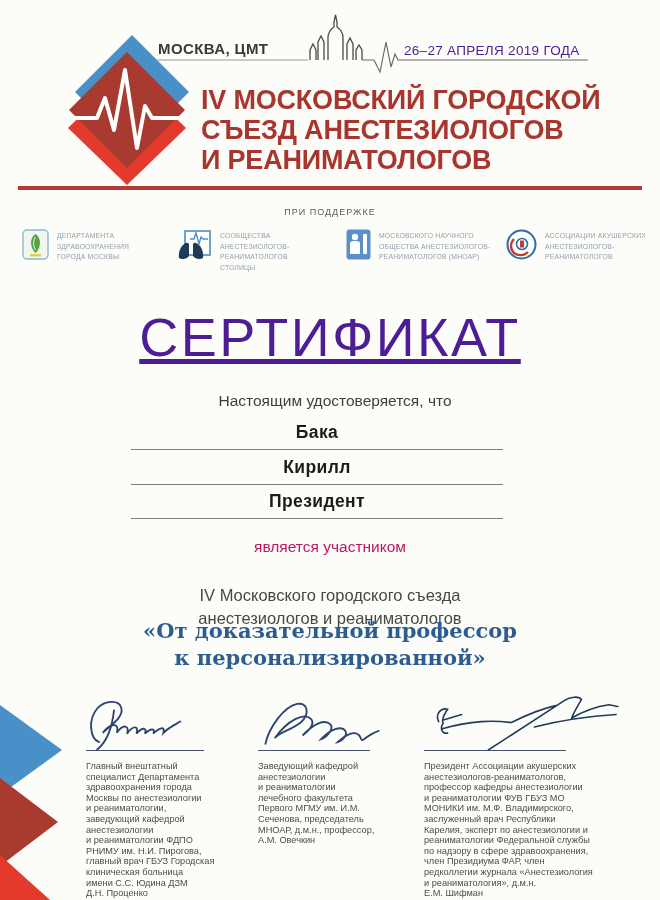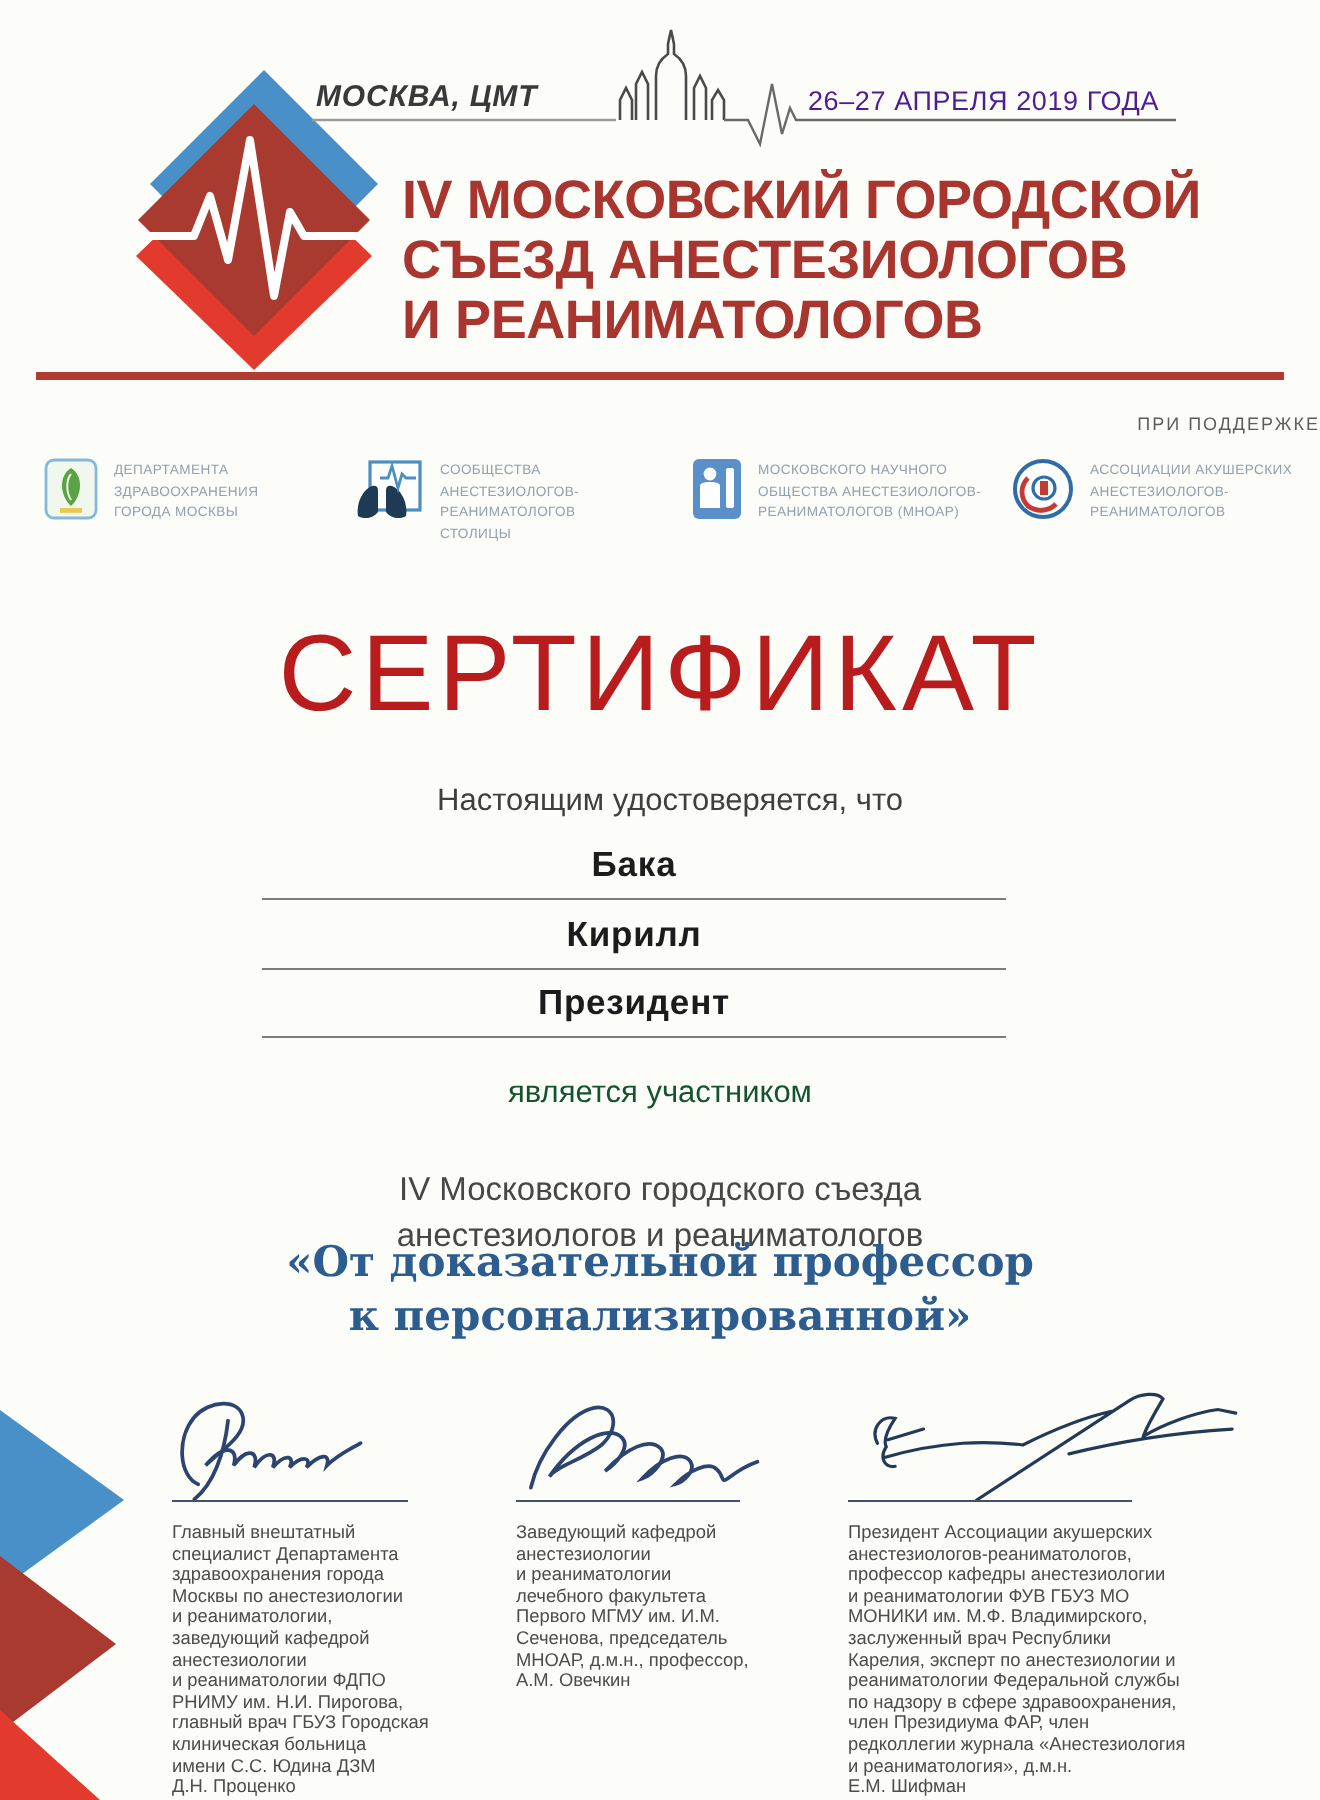--- a/index.html
+++ b/index.html
@@ -7,46 +7,46 @@
   .page {
     position:relative; width:660px; height:900px; margin:0 auto;
     background:#fcfcf9; overflow:hidden;
     font-family:"Liberation Sans", sans-serif; color:#3d3d3d;
   }
   .pre { white-space:pre-line; }
 
   
   .logo { position:absolute; left:42px; top:30px; width:170px; height:160px; }
   .skyline-svg { position:absolute; left:150px; top:12px; width:440px; height:68px; }
-  .venue { position:absolute; left:158px; top:40px; font-size:15px; font-weight:bold; color:#393939; letter-spacing:.4px;font-style:italic; }
+  .venue { position:absolute; left:158px; top:40px; font-size:15px; font-weight:bold; color:#393939; letter-spacing:.4px; }
   .dates { position:absolute; left:404px; top:43px; font-size:13.5px; color:#4c1d95; letter-spacing:.3px; }
   .congress-title {
     position:absolute; left:201px; top:85px; font-size:27px; font-weight:bold;
     color:#a8352e; line-height:30px; letter-spacing:-.2px;
   }
   .red-bar { position:absolute; left:18px; top:186px; width:624px; height:4px; background:#b23a30; }
 
   
-  .support-heading { position:absolute; left:0; top:207px; width:660px; text-align:right;
+  .support-heading { position:absolute; left:0; top:207px; width:660px; text-align:center;
     font-size:9px; color:#5c5c5c; letter-spacing:1px; }
   .org { position:absolute; top:229px; display:flex; gap:8px; align-items:flex-start; }
   .org-1 { left:22px; }  .org-2 { left:176px; }  .org-3 { left:346px; }  .org-4 { left:506px; }
   .org-name { font-size:6.8px; line-height:1.55; color:#93a0ad; letter-spacing:.2px; padding-top:2px; }
 
   
   .cert-heading { position:absolute; left:0; top:306px; width:660px; text-align:center;
-    font-size:54px; font-weight:400; color:#b91c1c; letter-spacing:2.5px; }
+    font-size:54px; font-weight:400; color:#4c1d95; letter-spacing:2.5px;text-decoration:underline; }
   .statement { position:absolute; left:0; top:392px; width:660px; text-align:center;
     font-size:15.5px; color:#3f3f3f;padding-left:10px; }
   .name-row { position:absolute; left:131px; width:372px; text-align:center;
     font-size:17.5px; font-weight:bold; color:#1c1c1c; letter-spacing:.4px;
     padding-bottom:6px; border-bottom:1.5px solid #7d7d7d; }
   .name-1 { top:422px; } .name-2 { top:457px; } .name-3 { top:491px; }
   .participation { position:absolute; left:0; top:538px; width:660px; text-align:center;
-    font-size:15.5px; color:#14532d; }
+    font-size:15.5px; color:#be185d; }
   .event { position:absolute; left:0; top:564px; width:660px; text-align:center;
     font-size:16.5px; color:#474747; line-height:23px;margin-top:20px; }
   .theme { position:absolute; left:0; top:617px; width:660px; text-align:center;
     font-family:"DejaVu Serif", serif; font-size:21px; font-weight:bold;
     color:#2d5d8e; line-height:27px; }
 
   
   .sig-col { position:absolute; top:695px; }
   .sig-col-1 { left:86px;  width:152px; }
   .sig-col-2 { left:258px; width:140px; }

